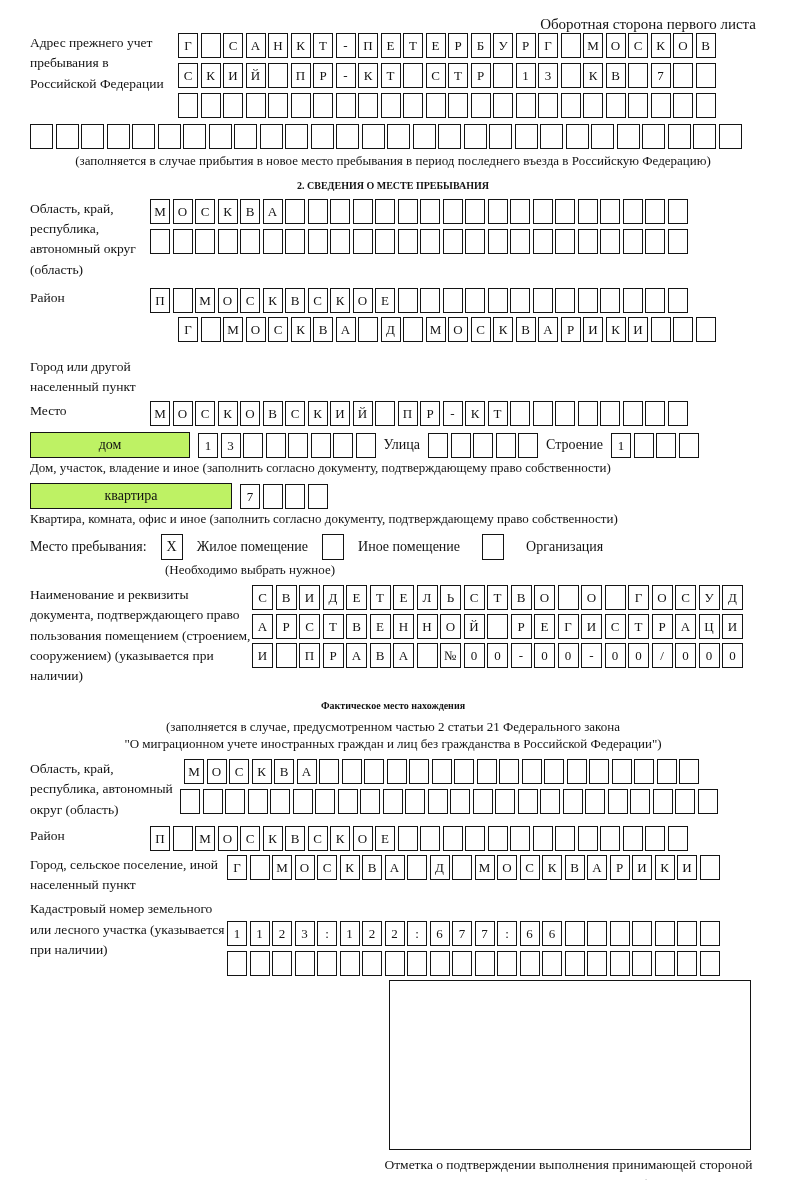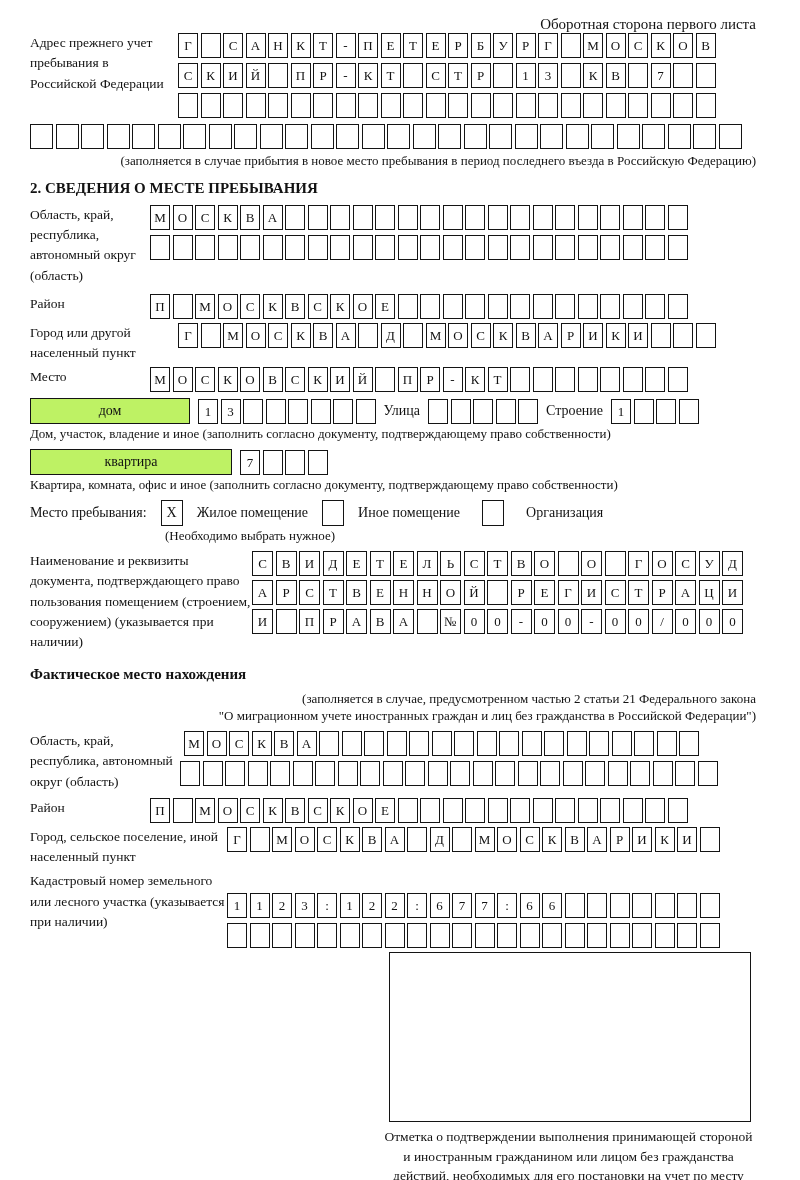--- a/index.html
+++ b/index.html
@@ -12,22 +12,22 @@
   .lbl{font-size:13.5px;line-height:1.5;flex-shrink:0;}
   .rows{display:flex;flex-direction:column;gap:5px;}
 
   .cellrow{display:flex;gap:2.5px;}
   .cell{width:18px;height:23px;border:1.5px solid #141414;display:flex;align-items:center;justify-content:center;
         font-size:13px;line-height:1;background:#fff;}
   .row-wide .cell{width:21px;}
   .doc-rows .cell{width:19px;}
 
   .caption{font-size:13px;line-height:1.3;}
-  .center{text-align:right;}
-  .sec-title{font-size:15px;font-weight:bold;text-align:left;margin:10px 0 8px 0;}
+  .center{text-align:center;}
+  .sec-title{font-size:10px;font-weight:bold;text-align:center;margin:10px 0 8px 0;}
 
   .mt2{margin-top:2px;} .mt4{margin-top:4px;} .mt6{margin-top:6px;} .mt8{margin-top:8px;}
 
   .field-box{border:1.5px solid #141414;height:24px;display:flex;align-items:center;justify-content:center;
              font-size:14px;background:#bef264;flex-shrink:0;}
   .inline-row{display:flex;align-items:center;}
   .inline-lbl{font-size:14px;white-space:nowrap;}
   .checkbox{width:20px;height:24px;border:1.5px solid #141414;display:flex;align-items:center;justify-content:center;
             font-size:14px;flex-shrink:0;background:#fff;}
 
@@ -241,21 +241,21 @@
         <div class="cell"></div>
         <div class="cell"></div>
         <div class="cell"></div>
         <div class="cell"></div>
         <div class="cell"></div>
         <div class="cell"></div>
       </div>
   </div>
 
   <div class="frow mt4">
-    <div class="lbl" style="width:120px;">Город или другой населенный пункт</div>
+    <div class="lbl" style="width:120px;margin-top:40px;">Город или другой населенный пункт</div>
     <div class="cellrow" style="margin-left:28px;">
         <div class="cell">Г</div>
         <div class="cell"></div>
         <div class="cell">М</div>
         <div class="cell">О</div>
         <div class="cell">С</div>
         <div class="cell">К</div>
         <div class="cell">В</div>
         <div class="cell">А</div>
         <div class="cell"></div>

